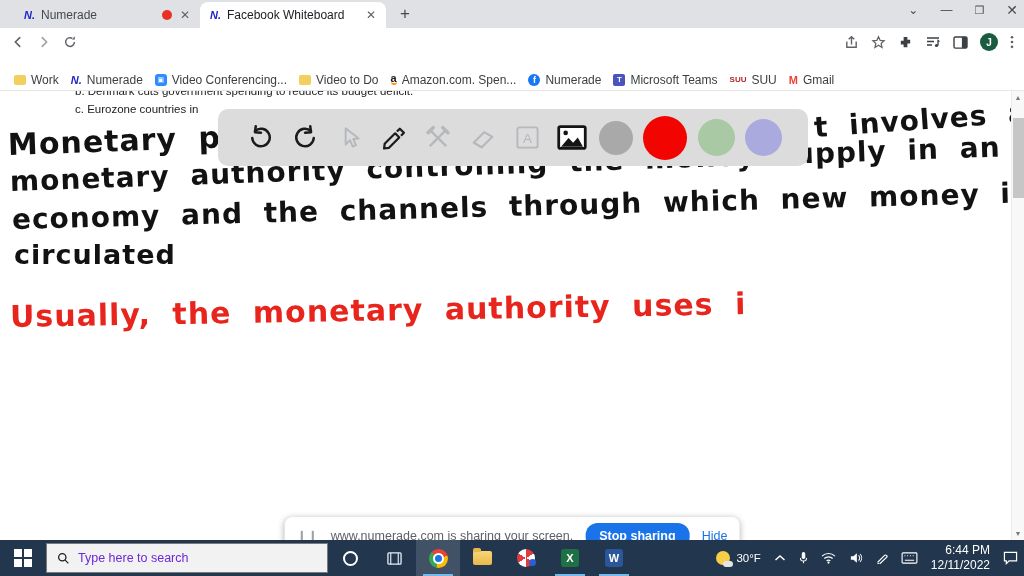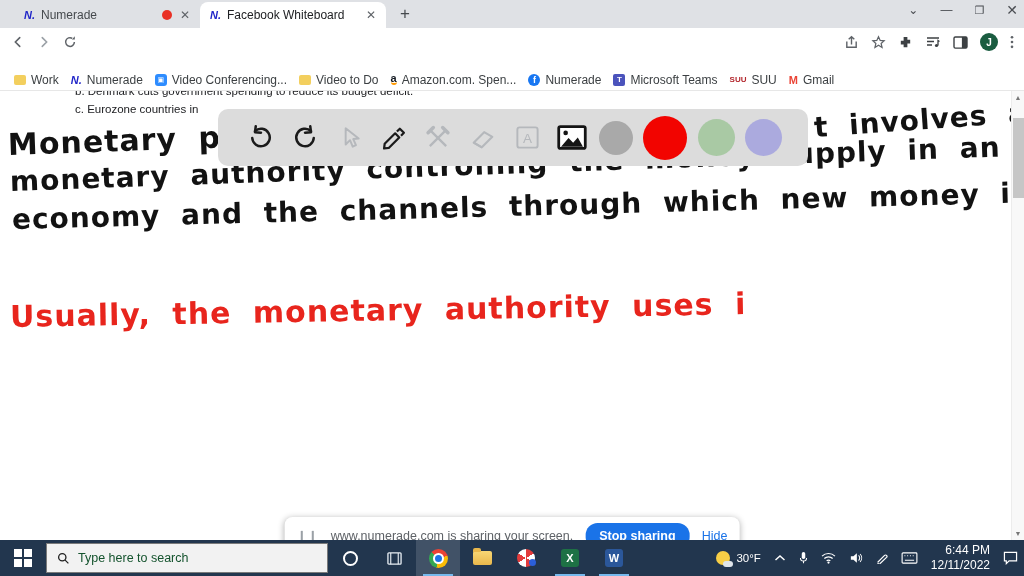--- a/index.html
+++ b/index.html
@@ -72,21 +72,21 @@
   .grip { color:#9aa0a6; font-size:12px; letter-spacing:1px; }
   .share-msg { font-size:12.5px; color:#5f6368; white-space:nowrap; }
   .stopbtn { background:#1a73e8; color:#fff; font-size:12.5px; font-weight:600; border:none; border-radius:12px; padding:6px 14px; white-space:nowrap; }
   .hidelink { color:#1a73e8; font-size:12.5px; white-space:nowrap; }
 
   
   .taskbar { height:36px; background:#22364e; display:flex; align-items:stretch; flex:0 0 auto; color:#fff; }
   .startbtn { width:46px; display:flex; align-items:center; justify-content:center; }
   .winlogo { display:grid; grid-template-columns:8px 8px; grid-template-rows:8px 8px; gap:1.5px; }
   .winlogo div { background:#fff; }
-  .tsearch { width:282px; background:#f2f2f2; border:1px solid #7a7a7a; margin:3px 0; display:flex; align-items:center; gap:8px; padding:0 10px; color:#14532d; font-size:12.5px; }
+  .tsearch { width:282px; background:#f2f2f2; border:1px solid #7a7a7a; margin:3px 0; display:flex; align-items:center; gap:8px; padding:0 10px; color:#6d28d9; font-size:12.5px; }
   .tbtn { width:44px; display:flex; align-items:center; justify-content:center; position:relative; }
   .tbtn.active { background:rgba(255,255,255,.14); }
   .tbtn.open::after, .tbtn.active::after { content:""; position:absolute; bottom:0; left:7px; right:7px; height:2.5px; background:#76b9ed; }
   .cortana-ring { width:15px; height:15px; border:2px solid #fff; border-radius:50%; }
   .chrome-ic { width:19px; height:19px; border-radius:50%; background:conic-gradient(from -45deg, #ea4335 0 33%, #fbbc05 0 66%, #34a853 0 100%); position:relative; }
   .chrome-ic::before { content:""; position:absolute; inset:4px; border-radius:50%; background:#fff; }
   .chrome-ic::after { content:""; position:absolute; inset:6px; border-radius:50%; background:#1a73e8; }
   .folder-ic { width:19px; height:14px; background:linear-gradient(#f8d775,#e9b84c); border-radius:2px; position:relative; }
   .folder-ic::before { content:""; position:absolute; top:-3px; left:0; width:8px; height:4px; background:#e9b84c; border-radius:2px 2px 0 0; }
   .pin-app-ic { width:18px; height:18px; border-radius:50%; background:conic-gradient(#e23b3b 0 60deg, #fff 0 120deg, #e23b3b 0 180deg, #fff 0 240deg, #e23b3b 0 300deg, #fff 0); position:relative; }
@@ -228,20 +228,21 @@
 
   <div class="content">
 
     <div class="qline qline1">b. Denmark cuts government spending to reduce its budget deficit.</div>
     <div class="qline qline2">c. Eurozone countries in</div>
 
     <div class="hw hw-black hw1l" style="color: rgb(18, 18, 18);">Monetary pol</div>
     <div class="hw hw-black hw1r" style="color: rgb(18, 18, 18);">t involves a</div>
     <div class="hw hw-black hw2" style="color: rgb(18, 18, 18);">monetary authority controlling the money supply in an</div>
     <div class="hw hw-black hw3" style="color: rgb(18, 18, 18);">economy and the channels through which new money is</div>
+    <div class="hw hw-black hw4" style="color: rgb(18, 18, 18);">circulated</div>
     <div class="hw hw-red hwred" style="color: rgb(232, 37, 29);">Usually, the monetary authority uses i</div>
 
     <div class="wbtoolbar">
       <div class="tool">
         <svg class="ic" width="30" height="30" viewBox="0 0 24 24">
             <path d="M7.2 6.5 A7 7 0 1 1 5 12" stroke="#1b1b1b" stroke-width="2" fill="none" stroke-linecap="round"></path>
             <path d="M7.8 2.6 L7.2 7.4 L12 7.8" fill="none" stroke="#1b1b1b" stroke-width="2" stroke-linecap="round" stroke-linejoin="round"></path>
           </svg>
       </div>
       <div class="tool">

